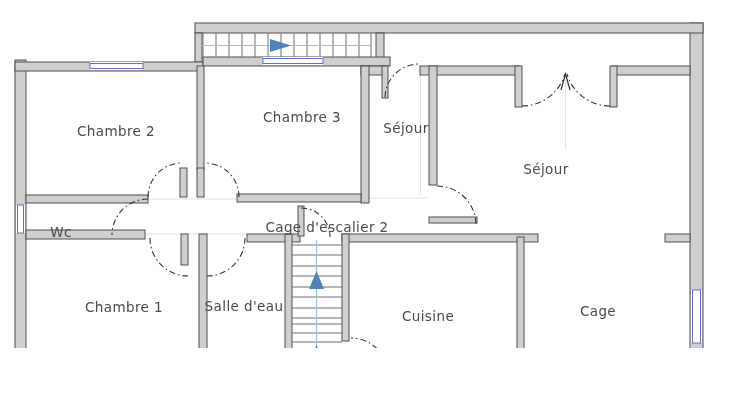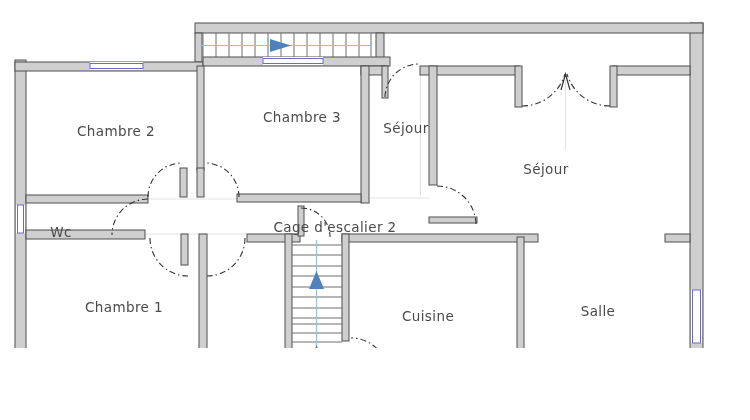--- a/index.html
+++ b/index.html
@@ -2,21 +2,21 @@
 <html><head>
 <meta charset="utf-8">
 <style>
   html,body{margin:0;padding:0;background:#fff;}
   #plan{position:relative;width:750px;height:348px;background:#fff;overflow:hidden;
         font-family:"DejaVu Sans","Liberation Sans",sans-serif;}
   #plan svg{position:absolute;left:0;top:0;}
   .room-label{position:absolute;transform:translate(-50%,-50%);color:#4a4a4a;
               font-size:13.5px;letter-spacing:.4px;white-space:nowrap;}
   .cage-label{position:absolute;transform:translate(-50%,-50%);color:#4a4a4a;
-              font-size:13.5px;letter-spacing:.4px;white-space:nowrap;margin-left:8px;}
+              font-size:13.5px;letter-spacing:.4px;white-space:nowrap;}
 </style>
 </head>
 <body>
 
 <div id="plan">
 
 <svg width="750" height="420" viewBox="0 0 750 420">
 
   <g stroke="#e2e2e2" stroke-width="1">
     <line x1="148" y1="199" x2="237" y2="199"></line>
@@ -161,17 +161,18 @@
     <polygon points="309,363 324,363 316.5,345" fill="#4f81bd"></polygon>
   </g>
 </svg>
 
   <div class="room-label" style="left:116px;top:131px">Chambre 2</div>
   <div class="room-label" style="left:302px;top:117px">Chambre 3</div>
   <div class="room-label" style="left:406px;top:128px">Séjour</div>
   <div class="room-label" style="left:546px;top:169px">Séjour</div>
   <div class="room-label" style="left:61px;top:232px">Wc</div>
   <div class="room-label" style="left:124px;top:307px">Chambre 1</div>
+  <div class="room-label" style="left:244px;top:306px">Salle d'eau</div>
   <div class="room-label" style="left:428px;top:316px">Cuisine</div>
-  <div class="room-label" style="left:598px;top:311px">Salle</div>
+  <div class="room-label" style="left:598px;top:311px">Cage</div>
   <div class="cage-label" style="left:327px;top:227px">Cage d'escalier 2</div>
 
 </div>
 
 </body></html>

